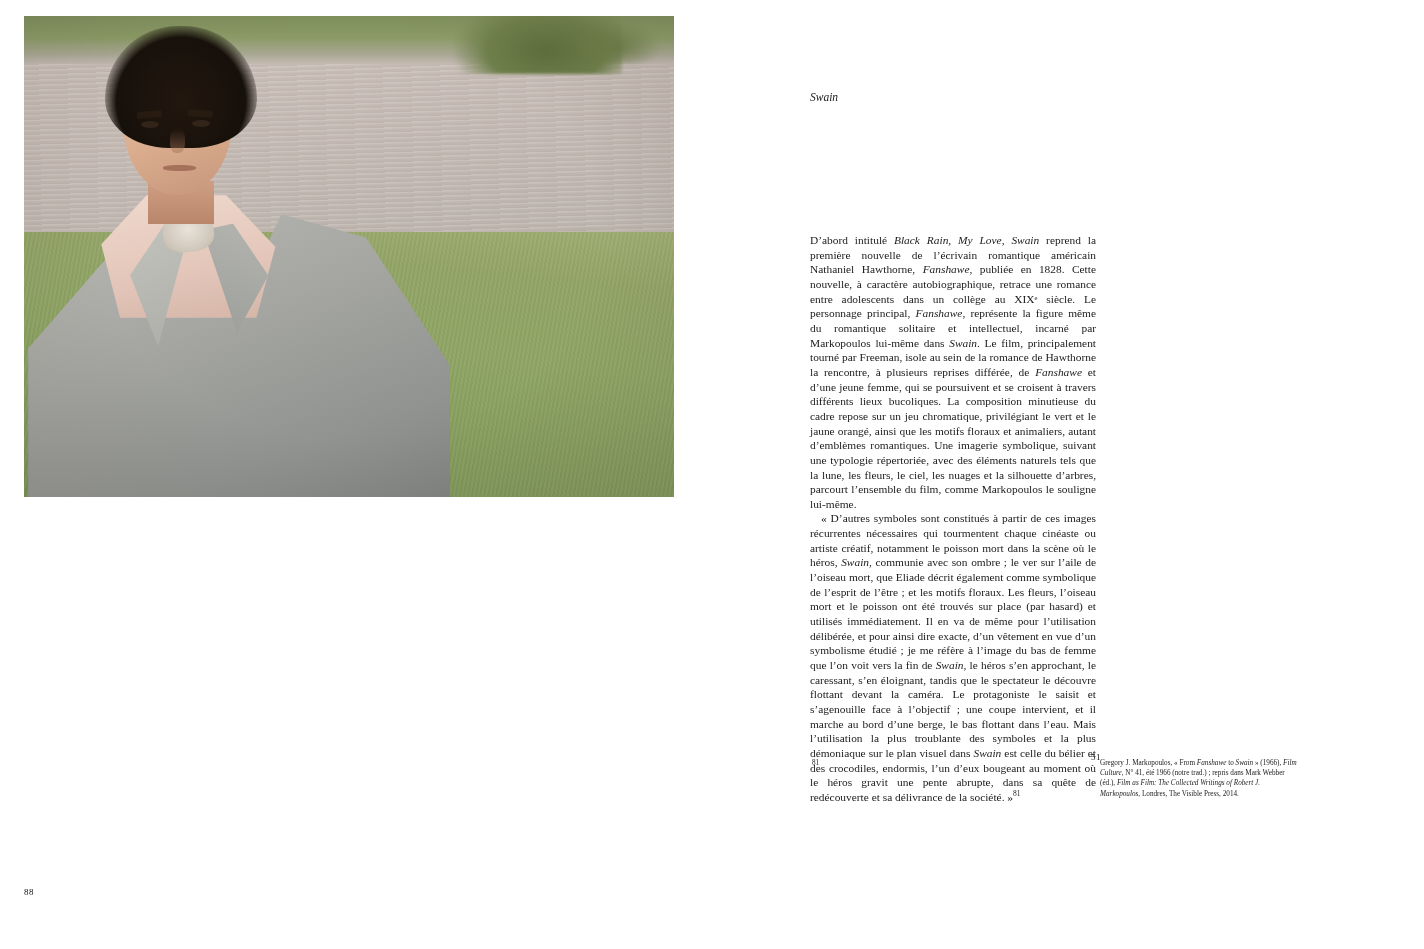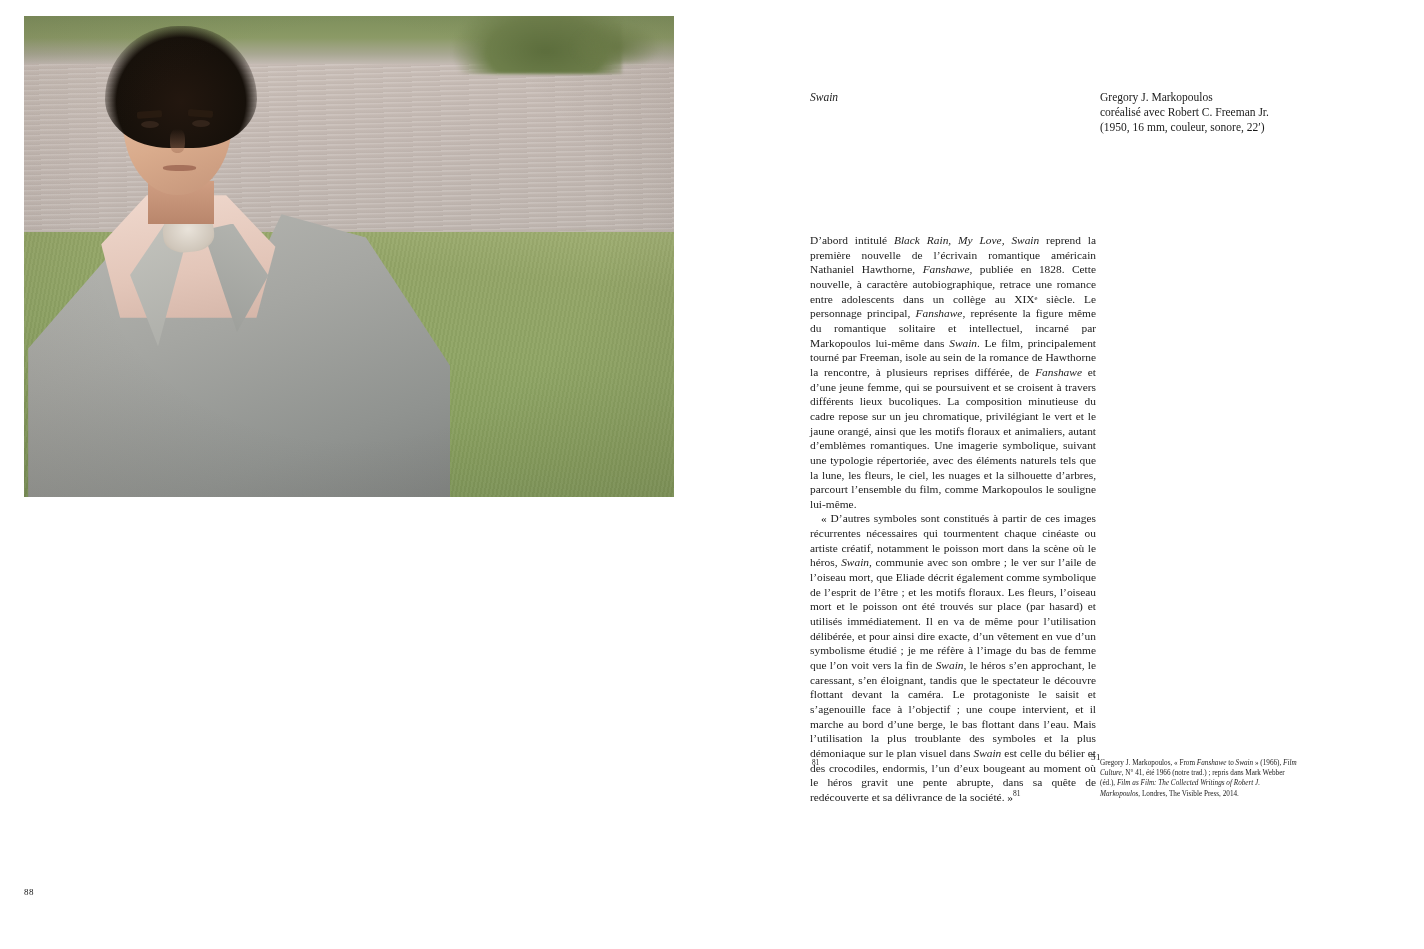--- a/index.html
+++ b/index.html
@@ -259,25 +259,20 @@
 
   <div class="folio folio-left">88</div>
 </div>
 
 <div class="page-right">
 
   <div class="col-a">
     <div class="film-title">Swain</div>
   </div>
 
-  <div class="col-b">
-    <div class="credits">Gregory J. Markopoulos</div>
-    <div class="credits">coréalisé avec Robert C. Freeman Jr.</div>
-    <div class="credits">(1950, 16 mm, couleur, sonore, 22′)</div>
-  </div>
 
   <div class="body-col">
     <p>D’abord intitulé <i>Black Rain, My Love, <i>Swain</i></i> reprend la première nouvelle de l’écrivain romantique américain Nathaniel Hawthorne, <i>Fanshawe</i>, publiée en 1828. Cette nouvelle, à caractère autobiographique, retrace une romance entre adolescents dans un collège au XIXᵉ siècle. Le personnage principal, <i>Fanshawe</i>, représente la figure même du romantique solitaire et intellectuel, incarné par Markopoulos lui-même dans <i>Swain</i>. Le film, principalement tourné par Freeman, isole au sein de la romance de Hawthorne la rencontre, à plusieurs reprises différée, de <i>Fanshawe</i> et d’une jeune femme, qui se poursuivent et se croisent à travers différents lieux bucoliques. La composition minutieuse du cadre repose sur un jeu chromatique, privilégiant le vert et le jaune orangé, ainsi que les motifs floraux et animaliers, autant d’emblèmes romantiques. Une imagerie symbolique, suivant une typologie répertoriée, avec des éléments naturels tels que la lune, les fleurs, le ciel, les nuages et la silhouette d’arbres, parcourt l’ensemble du film, comme Markopoulos le souligne lui-même.</p>
     <p><span>« D’autres symboles sont constitués à partir de ces images récurrentes nécessaires qui tourmentent chaque cinéaste ou artiste créatif, notamment le poisson mort dans la scène où le héros, <i>Swain</i>, communie avec son ombre ; le ver sur l’aile de l’oiseau mort, que Eliade décrit également comme symbolique de l’esprit de l’être ; et les motifs floraux. Les fleurs, l’oiseau mort et le poisson ont été trouvés sur place (par hasard) et utilisés immédiatement. Il en va de même pour l’utilisation délibérée, et pour ainsi dire exacte, d’un vêtement en vue d’un symbolisme étudié ; je me réfère à l’image du bas de femme que l’on voit vers la fin de <i>Swain</i>, le héros s’en approchant, le caressant, s’en éloignant, tandis que le spectateur le découvre flottant devant la caméra. Le protagoniste le saisit et s’agenouille face à l’objectif ; une coupe intervient, et il marche au bord d’une berge, le bas flottant dans l’eau. Mais l’utilisation la plus troublante des symboles et la plus démoniaque sur le plan visuel dans <i>Swain</i> est celle du bélier et des crocodiles, endormis, l’un d’eux bougeant au moment où le héros gravit une pente abrupte, dans sa quête de redécouverte et sa délivrance de la société. »</span><sup>81</sup></p>
   </div>
 
   <div class="footnote fn-block">
     <span class="fn-num">81</span>
     <span>Gregory J. Markopoulos, « From <i>Fanshawe</i> to <i>Swain</i> » (1966), <i>Film Culture</i>, N° 41, été 1966 (notre trad.) ; repris dans Mark Webber (éd.), <i>Film as Film: The Collected Writings of Robert J. Markopoulos</i>, Londres, The Visible Press, 2014.</span>
   </div>

